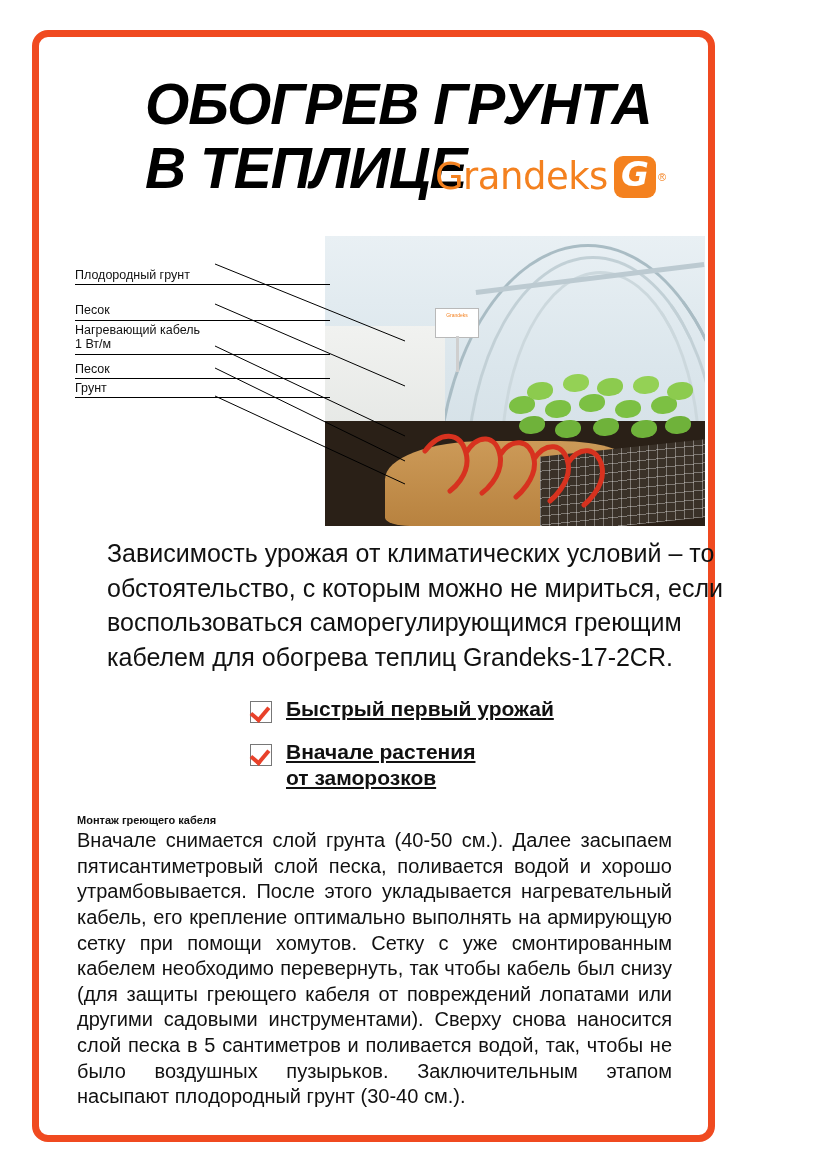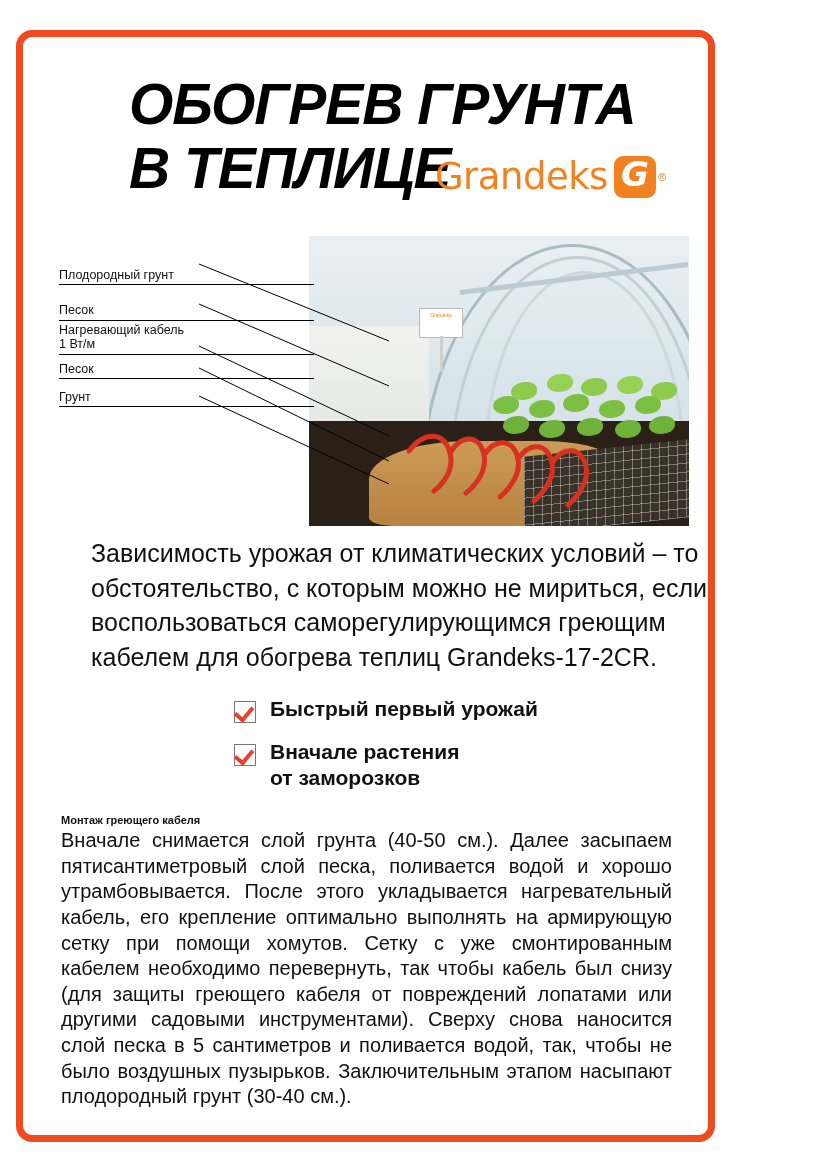--- a/index.html
+++ b/index.html
@@ -13,21 +13,21 @@
     font-family: "Liberation Sans", sans-serif;
     overflow: hidden;
   }
 
   .page {
     position: relative;
     width: 743px;
     height: 1170px;
     background: #ffffff;
     box-sizing: border-box;
-    padding: 30px 28px 28px 16px;
+    padding: 30px 28px 28px 32px;
   }
 
   .frame {
     position: relative;
     width: 100%;
     height: 100%;
     border: 7px solid #f04a20;
     border-radius: 16px;
     box-sizing: border-box;
     background: #ffffff;
@@ -252,21 +252,21 @@
     border: solid #e8412a;
     border-width: 0 4px 4px 0;
     transform: rotate(40deg);
   }
   .benefit-text {
     font-size: 21px;
     font-weight: bold;
     line-height: 1.22;
     color: #111111;
   }
-  .benefit-text span { display: block; }
+  .benefit-text span { display: block; text-decoration: underline; }
 
   
   .install {
     margin: 24px 0 0 2px;
   }
   .install h2 {
     font-size: 11px;
     font-weight: bold;
     margin: 0 0 2px 0;
     color: #111111;
@@ -364,21 +364,21 @@
         </div>
         <div class="label-row">
           <span>Нагревающий кабель</span><br>
           <span>1 Вт/м</span>
           <span class="rule"></span>
         </div>
         <div class="label-row" style="margin-top:5px;">
           <span>Песок</span>
           <span class="rule"></span>
         </div>
-        <div class="label-row" style="margin-top:9px;">
+        <div class="label-row" style="margin-top:0;">
           <span>Грунт</span>
           <span class="rule"></span>
         </div>
       </div>
     </div>
 
     <p class="intro">Зависимость урожая от климатических условий – то обстоятельство, с которым можно не мириться, если воспользоваться саморегулирующимся греющим кабелем для обогрева теплиц Grandeks-17-2CR.</p>
 
     <div class="benefits">
       <div class="benefit">

